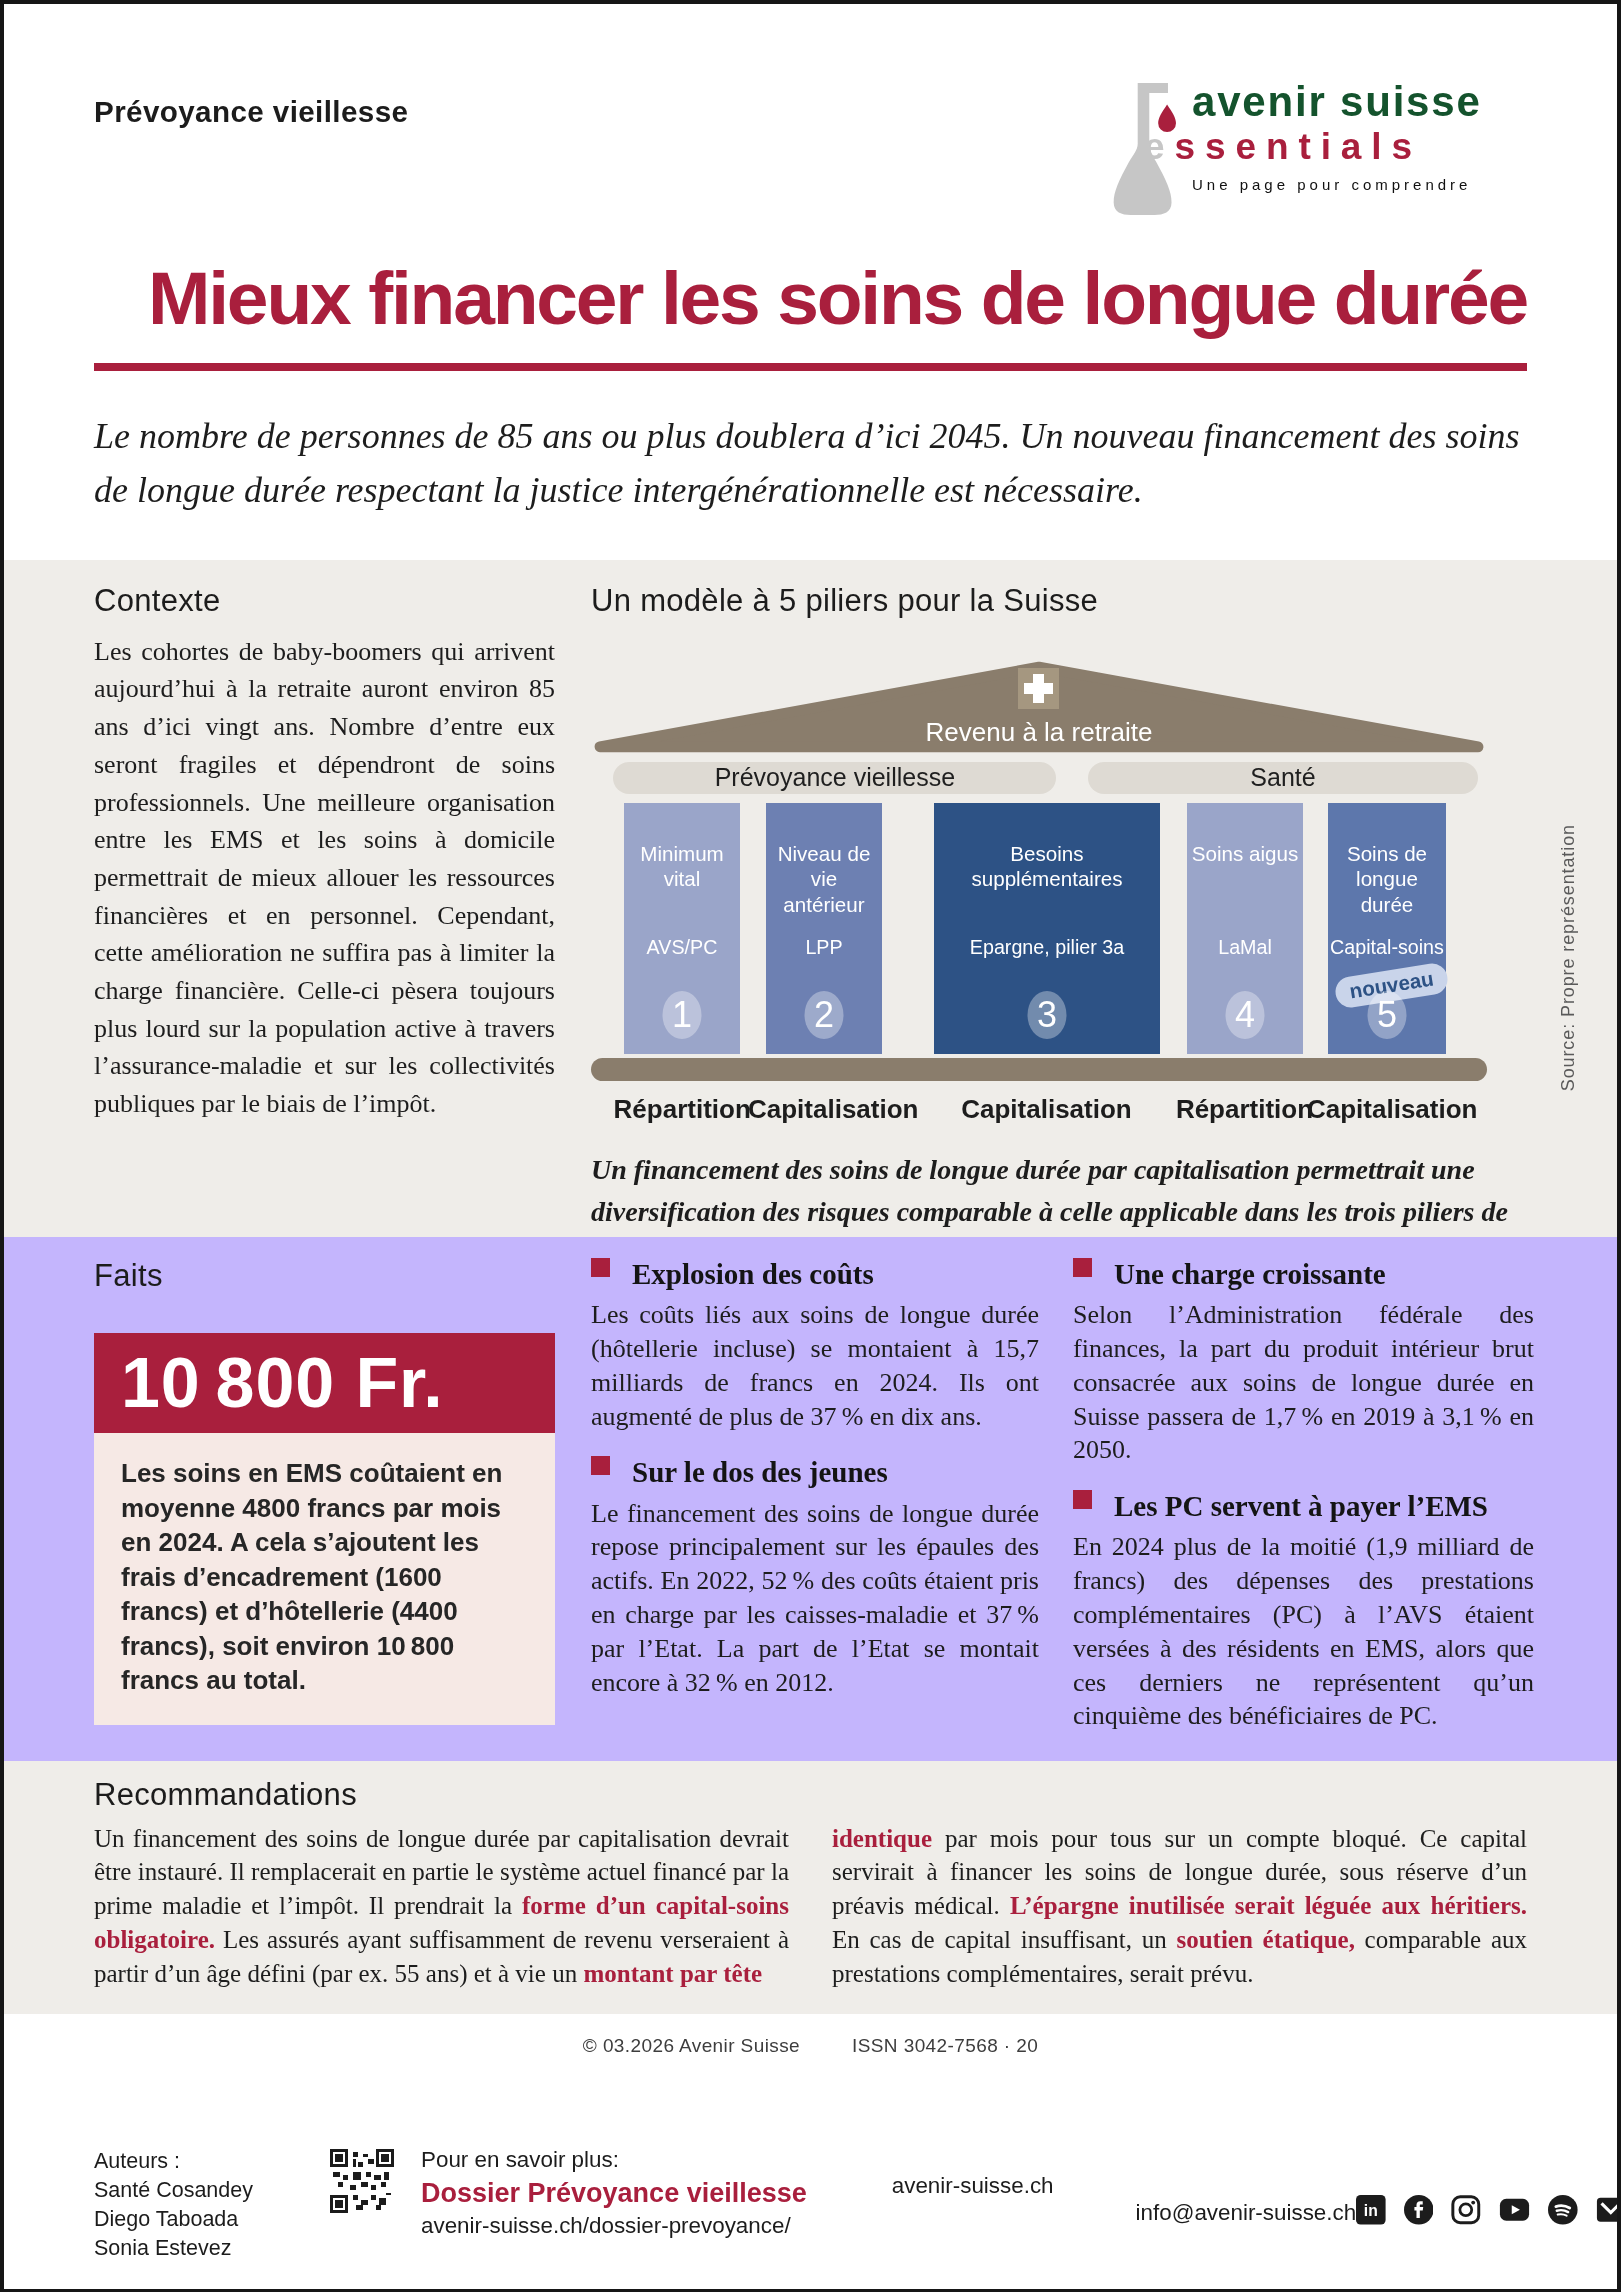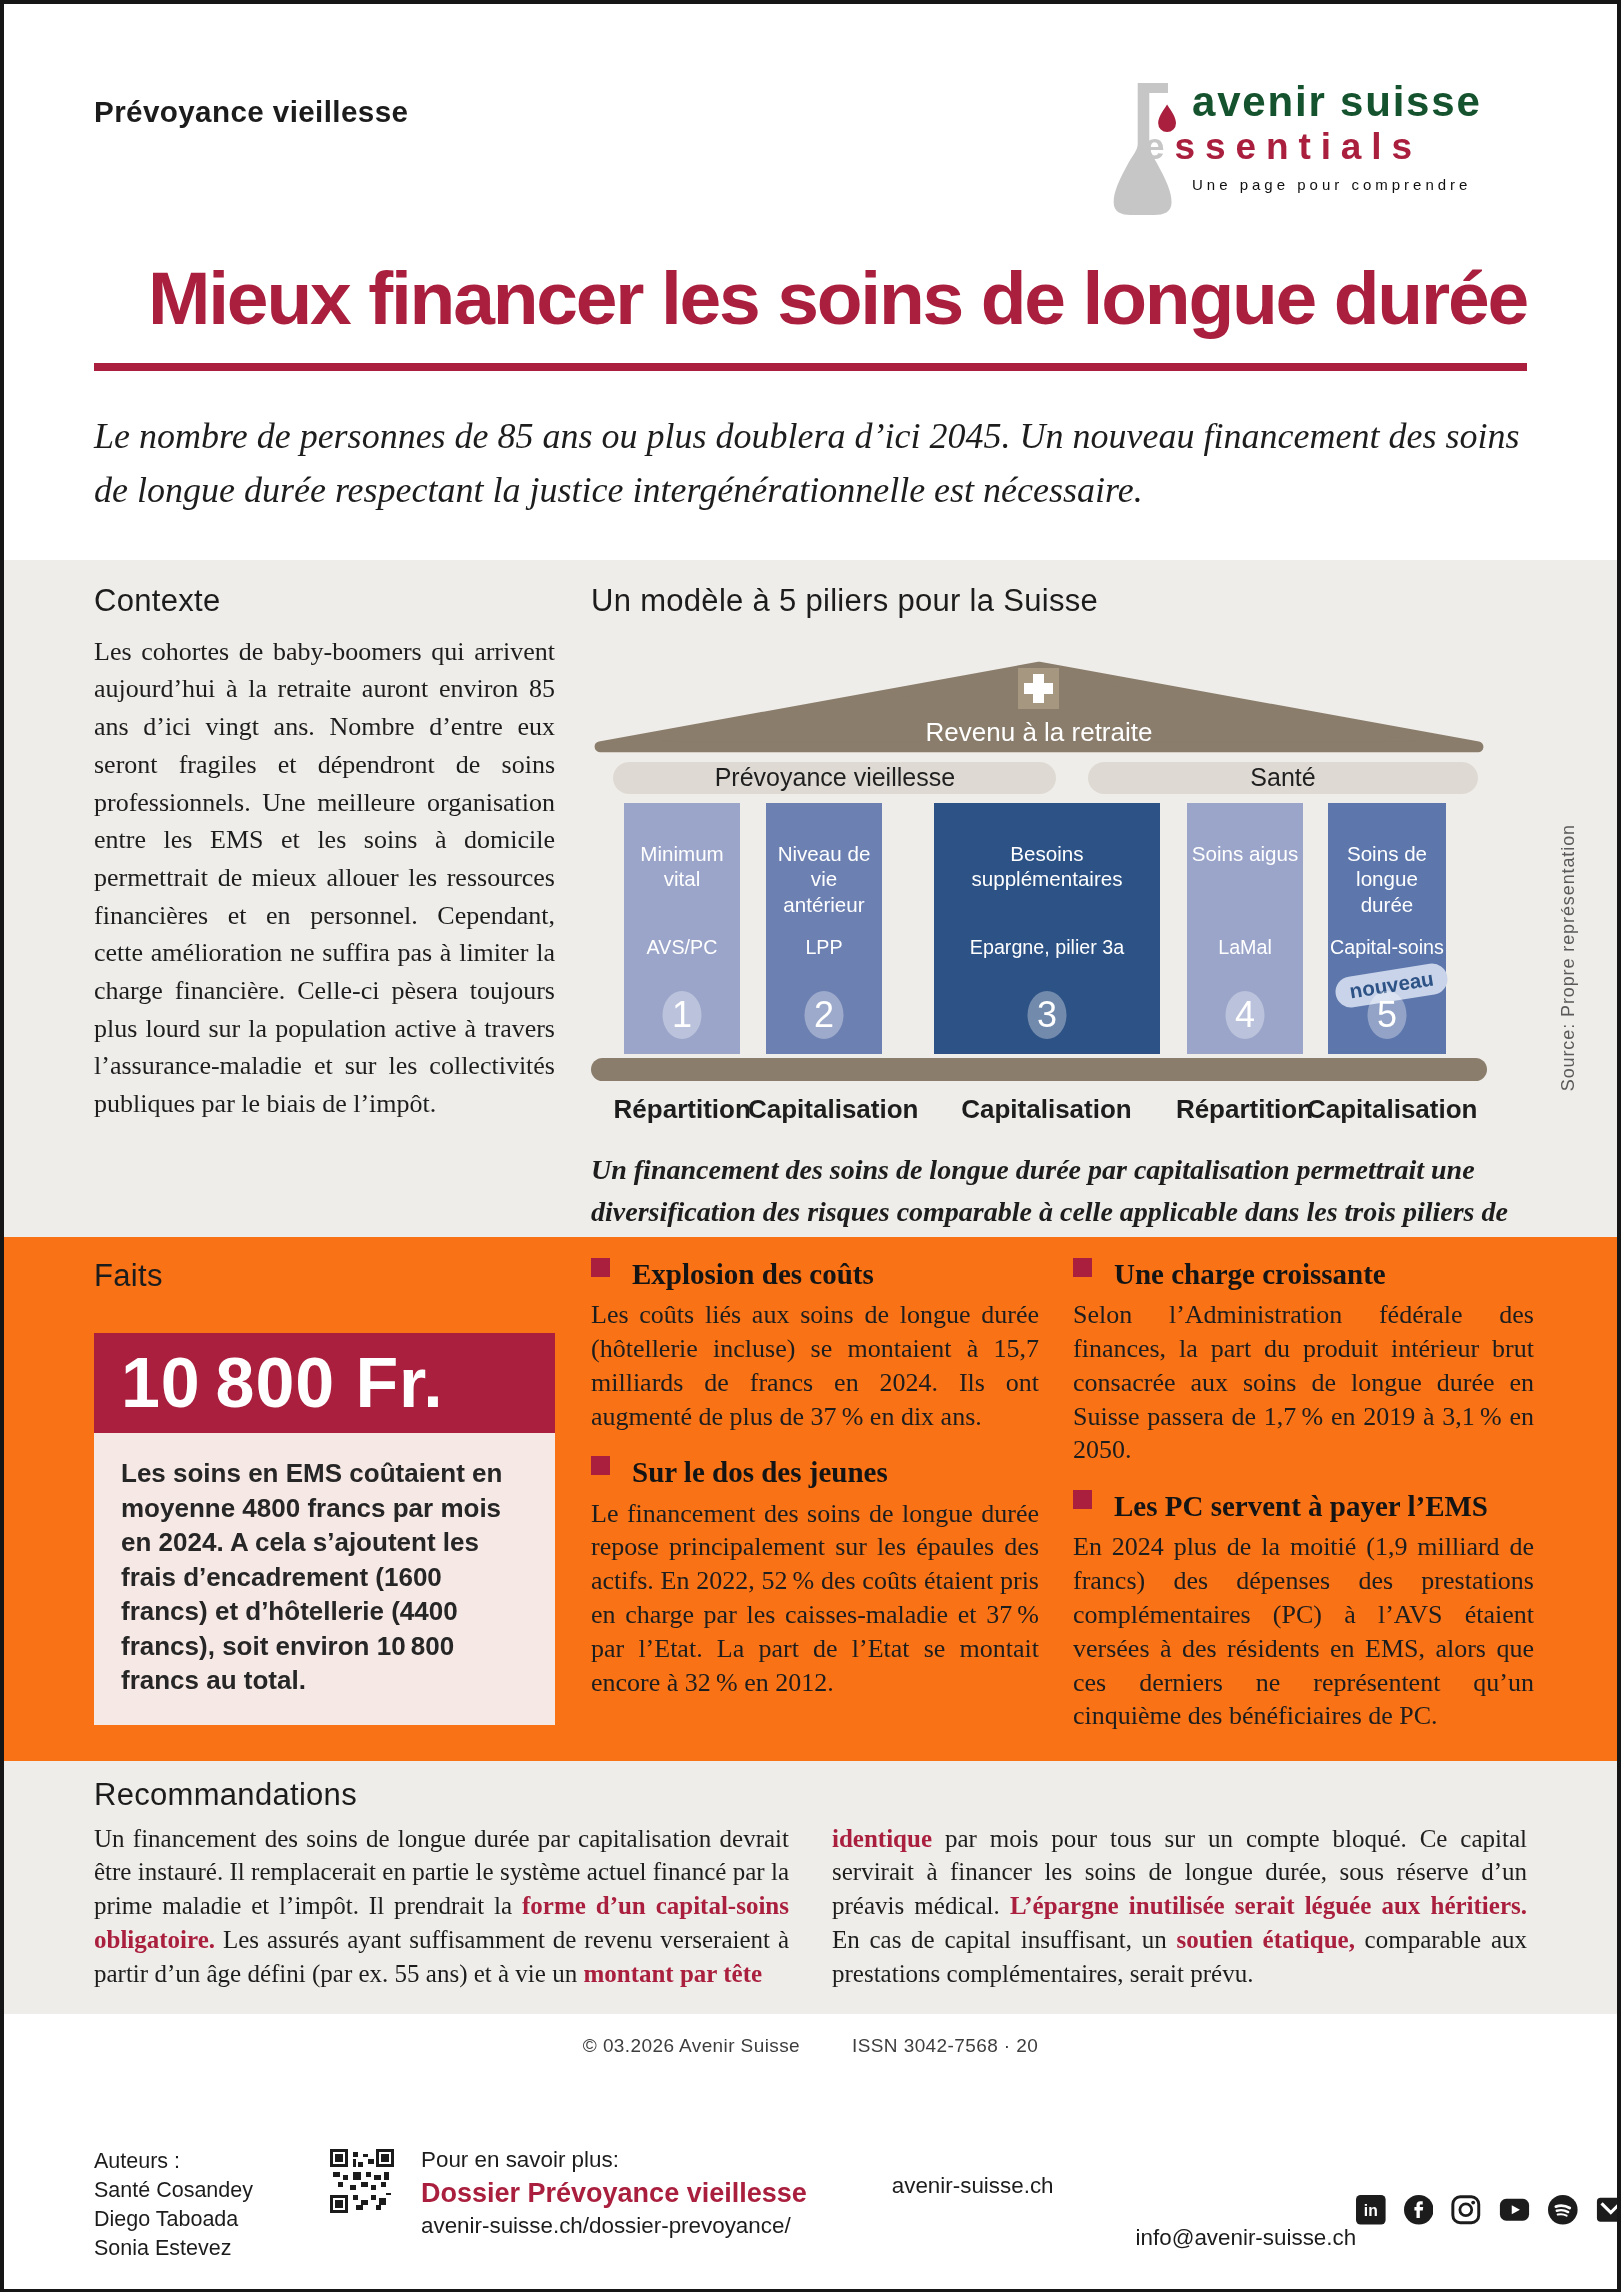--- a/index.html
+++ b/index.html
@@ -84,21 +84,21 @@
   .flabel{position:absolute;top:436px;font-size:26px;font-weight:700;color:#1d1d1d;text-align:center}
   .f1{left:19.7px;width:143px}.f2{left:157px;width:152px}.f3{left:366px;width:179px}
   .f4{left:582px;width:143px}.f5{left:716px;width:161px}
   .caption{margin:25px 0 0;font-size:28px;line-height:1.5;font-style:italic;font-weight:700;max-width:936px}
   .source{
     position:absolute;right:38px;top:264px;writing-mode:vertical-rl;transform:rotate(180deg);
     font-size:18px;color:#5a5a5a;letter-spacing:0.9px;
   }
 
   
-  .facts{height:524px;padding:21.5px 90px 0;display:flex;background:#f97316;overflow:hidden}
+  .facts{height:524px;padding:21.5px 90px 0;display:flex;background:#c4b5fd;overflow:hidden}
   .facts-left{width:461px;flex:none;margin-right:36px}
   .bignum{
     margin-top:39px;height:100px;background:var(--accent);color:#fff;
     font-size:70px;font-weight:700;display:flex;align-items:center;padding-left:27px;letter-spacing:0.9px;
   }
   .pinkbox{background:var(--pink);padding:23px 27px 27px;font-size:26px;font-weight:700;line-height:1.33;color:#262626}
   .facts-col{width:448px;flex:none;margin-right:34px}
   .facts-col.last{width:461px;margin-right:0}
   .fact + .fact{margin-top:23px}
   .fact-h{display:flex;align-items:flex-start;gap:22px}
@@ -117,21 +117,21 @@
   .copyline{margin-top:21.5px;text-align:center;font-size:19px;color:#3d3d3d;letter-spacing:0.4px}
   .copyline span + span{margin-left:52px}
   .footrow{margin-top:90px;display:flex;align-items:flex-start;font-size:21.5px}
   .authors{width:236px;flex:none;line-height:1.35}
   .qr{flex:none;margin-top:1.8px;display:block}
   .more{margin-left:27px;flex:none}
   .more .lbl{font-size:22.4px}
   .more .dossier{color:var(--accent);font-weight:700;font-size:27px;margin-top:4.5px}
   .more .url{font-size:22.4px;margin-top:4.5px}
   .site{margin-left:85px;margin-top:26px;flex:none;font-size:22.4px}
-  .mail{margin-left:82px;margin-top:78px;flex:none;font-size:22.4px}
+  .mail{margin-left:82px;margin-top:53px;flex:none;font-size:22.4px}
   .icons{margin-left:auto;margin-top:48px;display:flex;gap:18px;align-items:center}
   .icons svg{display:block}
 </style>
 </head>
 <body>
 
 <header>
   <div class="topbar">
     <div class="cat">Prévoyance vieillesse</div>
     <div class="logo">

